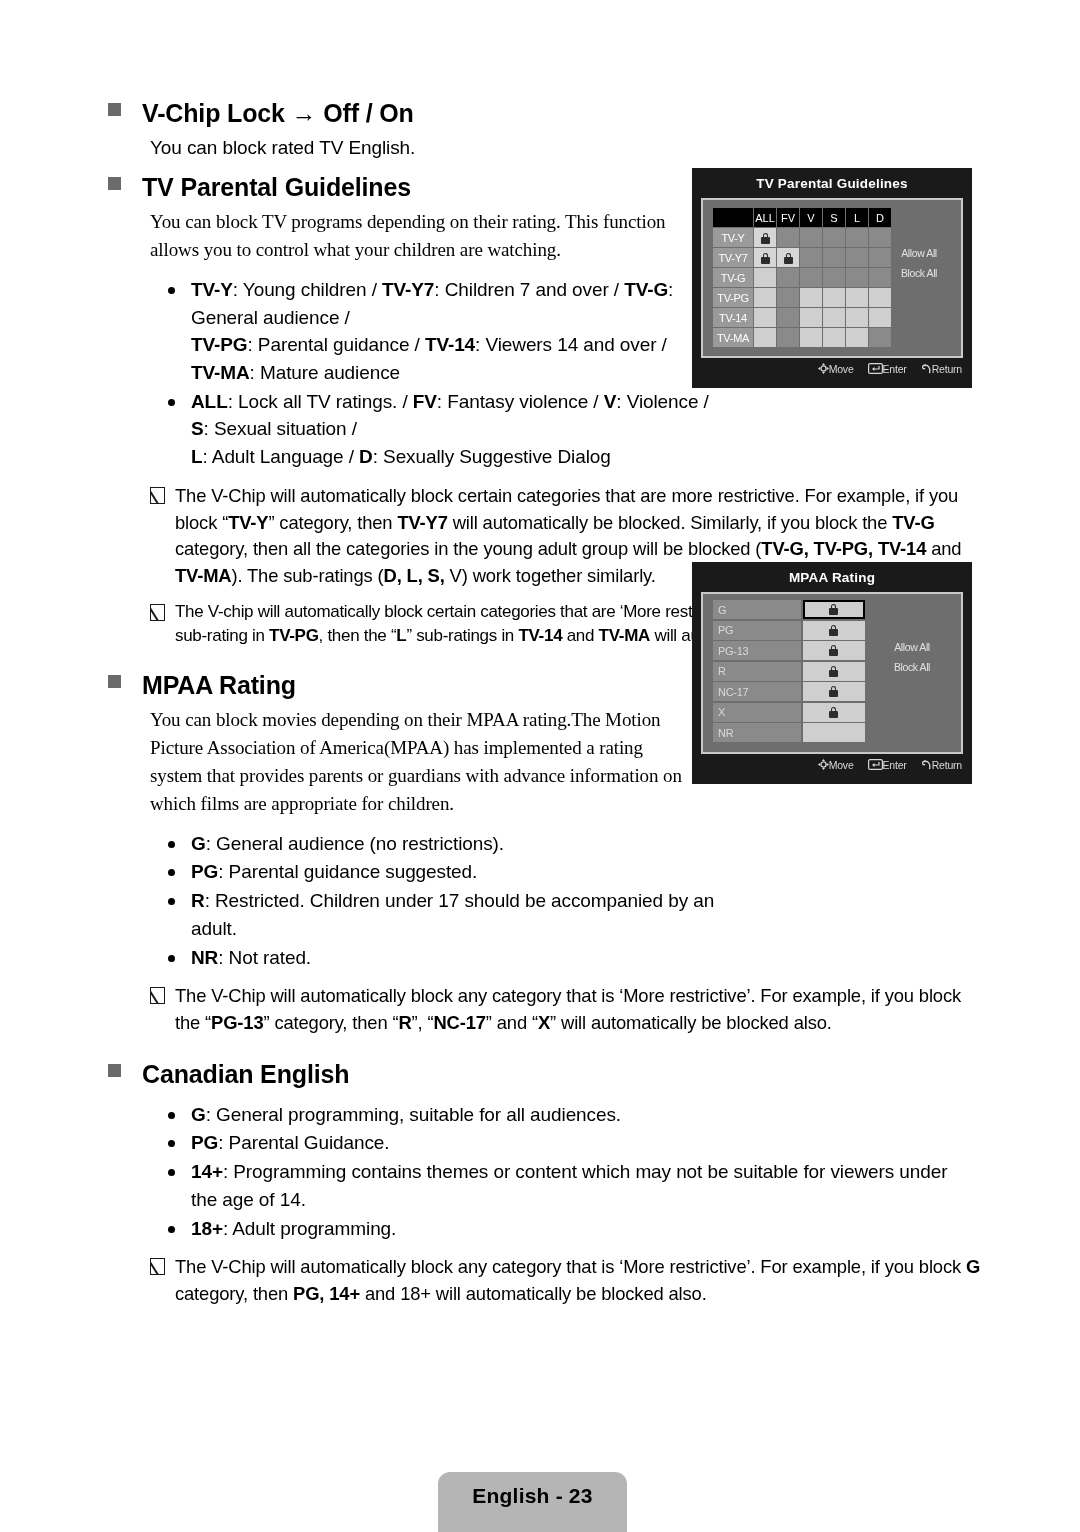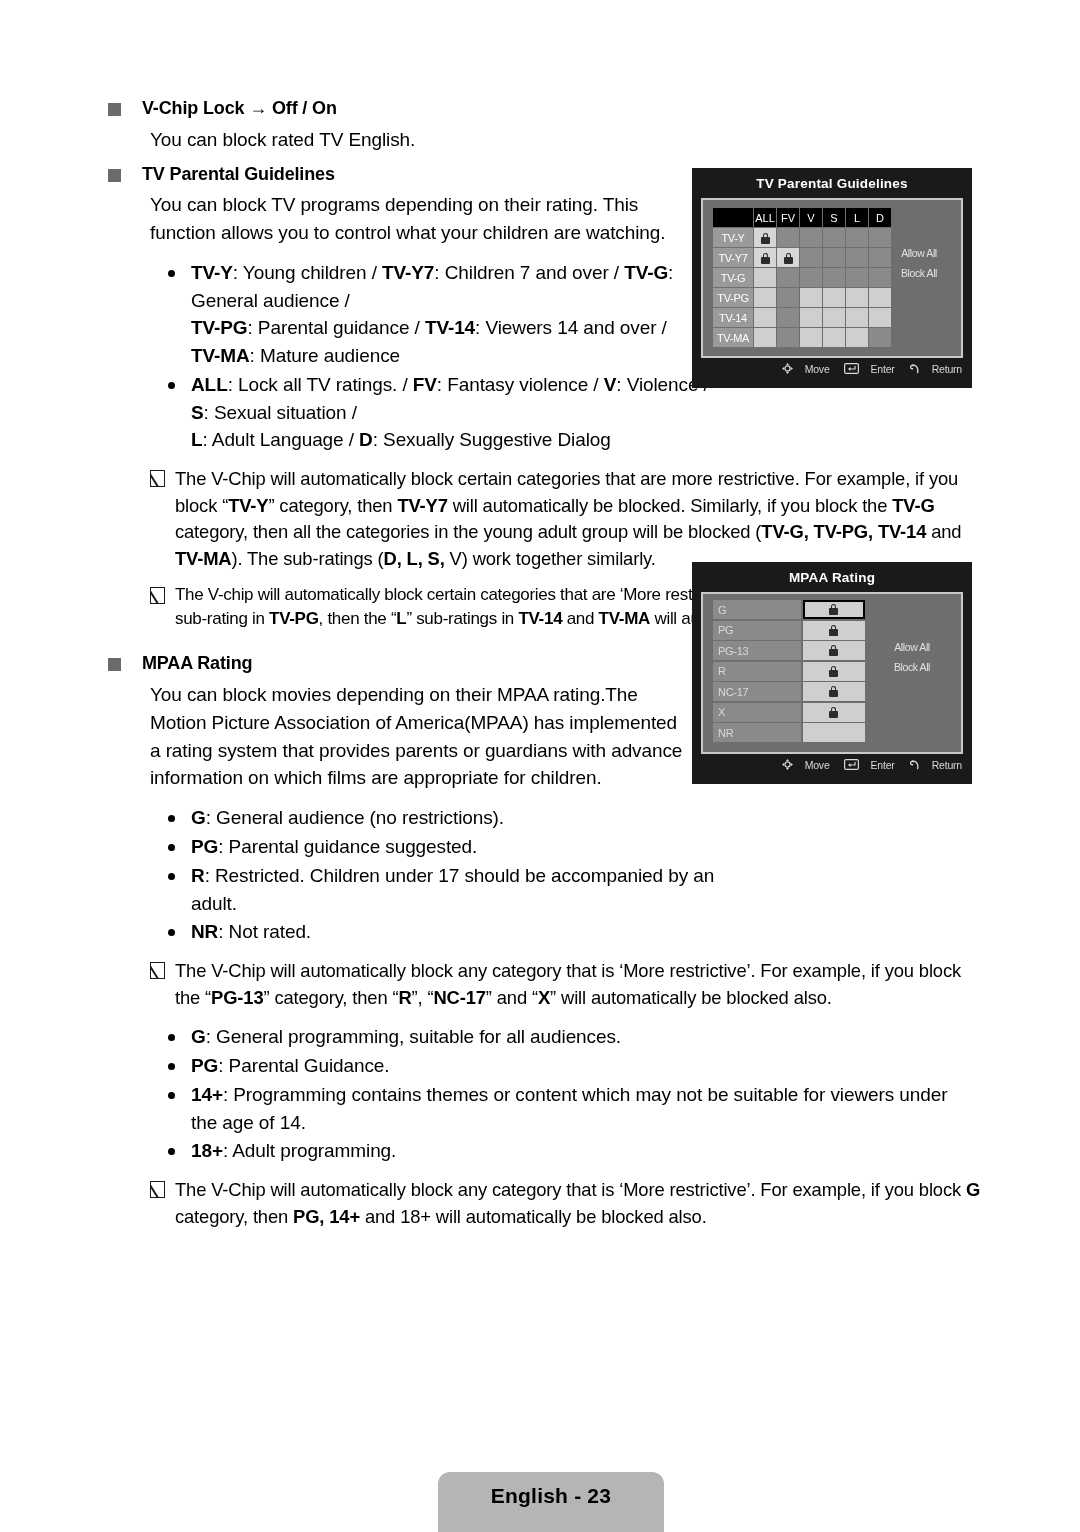--- a/index.html
+++ b/index.html
@@ -37,35 +37,35 @@
   }
   .sq {
     width: 13px;
     height: 13px;
     background: #6b6b6b;
     flex: 0 0 13px;
     margin-top: 5px;
   }
   .sec-head .htext {
     margin-left: 21px;
-    font-size: 18px;
+    font-size: 25px;
     font-weight: bold;
     letter-spacing: -0.15px;
     line-height: 1.2;
   }
 
   
   .para {
     margin: 0 0 5px 0;
     padding-left: 42px;
     font-size: 19px;
     line-height: 1.47;
     letter-spacing: -0.1px;
   }
-  .para.narrow { width: 540px; }
+  .para.narrow { width: 540px; font-family: Liberation Serif, serif; }
 
   
   .blist {
     list-style: none;
     margin: 12px;
     padding: 0 0 0 42px;
   }
   .blist li {
     position: relative;
     padding-left: 29px;
@@ -156,21 +156,21 @@
   }
   .osd-foot {
     color: #d8d8d8;
     display: flex;
     justify-content: flex-end;
     align-items: center;
     gap: 14px;
     padding-right: 10px;
     letter-spacing: -0.2px;
   }
-  .osd-foot .fitem { display: flex; align-items: center; gap: 12px; text-align: right; }
+  .osd-foot .fitem { display: flex; align-items: center; gap: 0; text-align: right; }
   .glyph { display: inline-block; line-height: 1; }
 
   
   #tvpg {
     left: 692px;
     top: 168px;
     width: 280px;
     height: 220px;
   }
   #tvpg .osd-title { font-size: 13.5px; padding: 8px 0 7px; }
@@ -305,21 +305,21 @@
     line-height: 1.9;
     letter-spacing: -0.4px;
     width: 78px;
   }
 
   
   .footer {
     position: absolute;
     left: 438px;
     top: 1472px;
-    width: 226px;
+    width: 189px;
     height: 60px;
     background: #b5b5b5;
     border-radius: 12px 12px 0 0;
     display: flex;
     align-items: flex-start;
     justify-content: center;
     padding-top: 12px;
     box-sizing: border-box;
   }
   .footer span {
@@ -373,20 +373,24 @@
       <li style="width:520px"><b>PG</b>: Parental guidance suggested.</li>
       <li style="width:545px"><b>R</b>: Restricted. Children under 17 should be accompanied by an adult.</li>
       <li><b>NR</b>: Not rated.</li>
     </ul>
 
     <div class="note" style="margin-top:7px">
       <span class="note-ico"></span>
       The V-Chip will automatically block any category that is ‘More restrictive’. For example, if you block the “<b>PG-13</b>” category, then “<b>R</b>”, “<b>NC-17</b>” and “<b>X</b>” will automatically be blocked also.
     </div>
 
+    <div class="sec-head" style="margin-top:22px">
+      <span class="sq"></span>
+      <span class="htext">Canadian English</span>
+    </div>
 
     <ul class="blist">
       <li><b>G</b>: General programming, suitable for all audiences.</li>
       <li><b>PG</b>: Parental Guidance.</li>
       <li><b>14+</b>: Programming contains themes or content which may not be suitable for viewers under the age of 14.</li>
       <li><b>18+</b>: Adult programming.</li>
     </ul>
 
     <div class="note" style="margin-top:5px">
       <span class="note-ico"></span>

